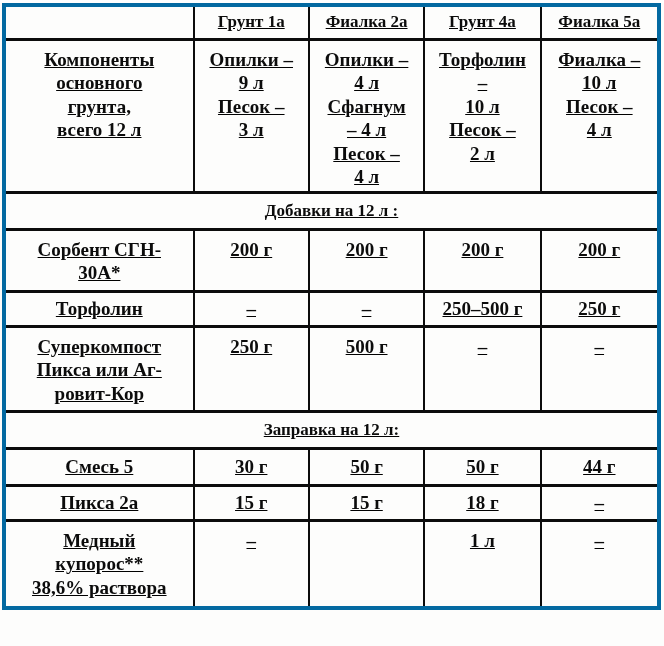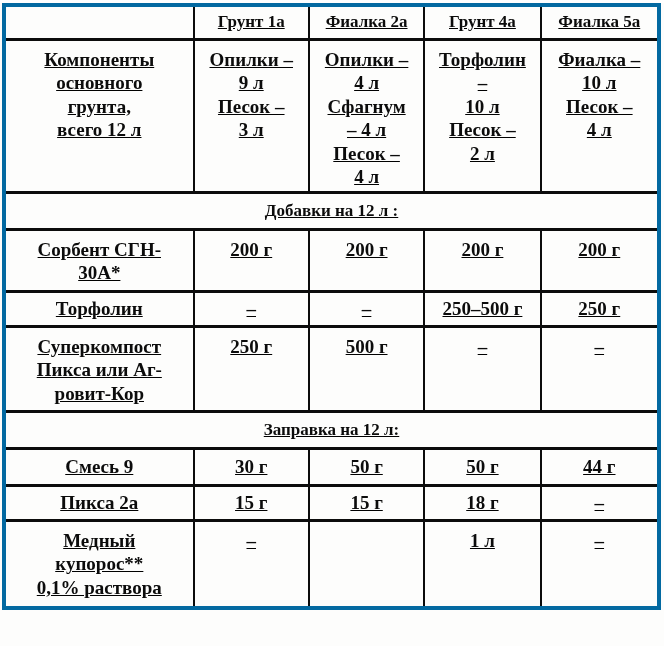--- a/index.html
+++ b/index.html
@@ -134,39 +134,39 @@
         <td>500 г</td>
         <td>–</td>
         <td>–</td>
       </tr>
 
       <tr class="row-section v-mid">
         <td colspan="5">Заправка на 12 л:</td>
       </tr>
 
       <tr class="row-smes1 v-mid">
-        <td>Смесь 9</td>
+        <td>Смесь 5</td>
         <td>30 г</td>
         <td>50 г</td>
         <td>50 г</td>
         <td>44 г</td>
       </tr>
 
       <tr class="row-smes2a v-mid">
         <td>Пикса 2а</td>
         <td>15 г</td>
         <td>15 г</td>
         <td>18 г</td>
         <td>–</td>
       </tr>
 
       <tr class="row-kuporos v-top">
         <td>Медный
 купорос**
-0,1% раствора</td>
+38,6% раствора</td>
         <td>–</td>
         <td></td>
         <td>1 л</td>
         <td>–</td>
       </tr>
     </tbody>
   </table>
 </div>
 
 </body></html>

